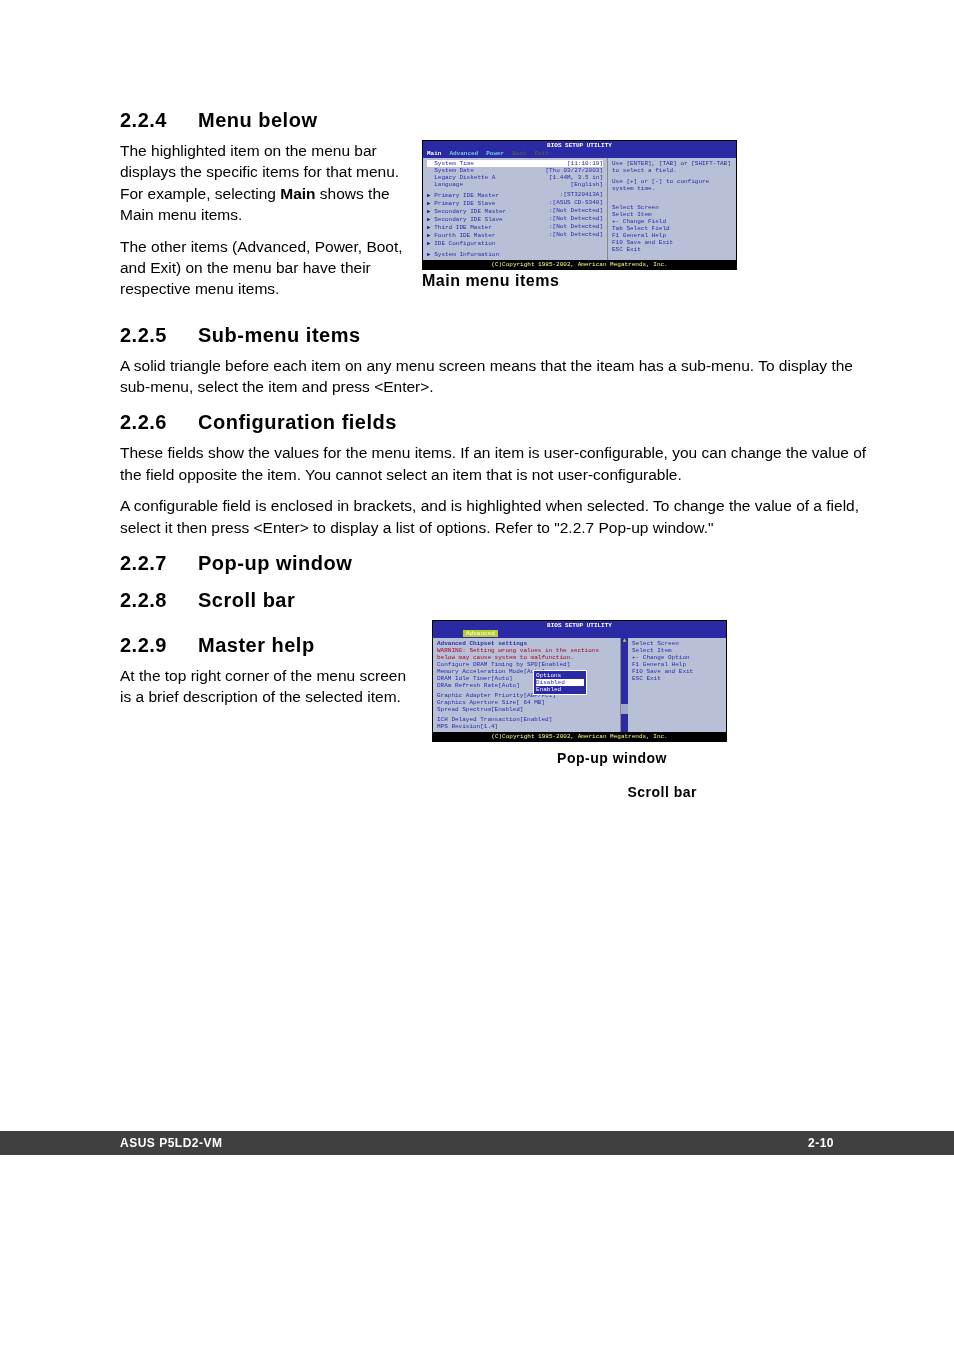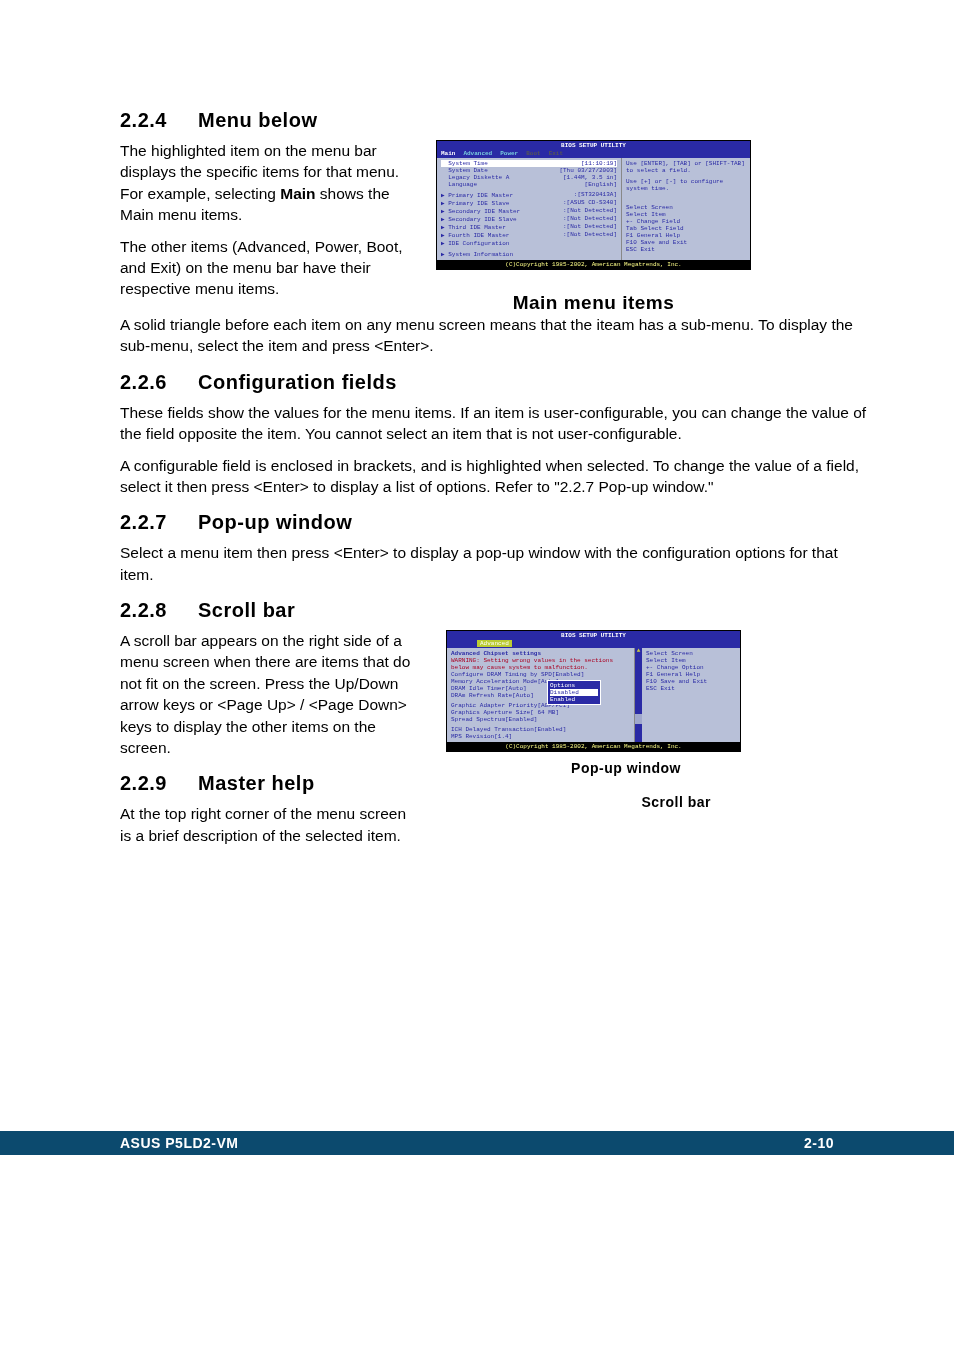--- a/index.html
+++ b/index.html
@@ -27,21 +27,21 @@
     min-width: 78px;
     display: inline-block;
   }
   .body-text {
     font-size: 15.5px;
     line-height: 1.38;
     margin: 0 0 10px 0;
   }
   .two-col {
     display: flex;
-    gap: 26px;
+    gap: 12px;
   }
   .two-col .left {
     flex: 1 1 auto;
   }
   .two-col .right {
     flex: 0 0 auto;
   }
   
   .bios {
     width: 315px;
@@ -90,24 +90,24 @@
   .bios .row.hl { background: #fff; color:#2a2aa5; }
   .bios .footer {
     background: #000;
     color: #ff8;
     text-align: center;
     padding: 1px 0;
   }
   .bios .help .keys { margin-top: 12px; }
   .caption {
     font-weight: 900;
-    text-align: center;
-    font-size: 19px;
+    text-align: left;
+    font-size: 16px;
     letter-spacing: 0.5px;
-    margin-top: 22px;
+    margin-top: 2px;
   }
   .caption-right {
     font-weight: 900;
     text-align: right;
     font-size: 14px;
     letter-spacing: 0.5px;
     margin-top: 8px;
   }
   
   .bios2 {
@@ -177,28 +177,28 @@
     text-align: center;
     padding: 1px 0;
   }
   .bios2 .warn { color: #a02; }
   .footer-bar {
     position: absolute;
     bottom: 45px;
     left: 0;
     right: 0;
     height: 24px;
-    background: #0c4a6e;
+    background: #404040;
     color: #fff;
     display: flex;
     justify-content: space-between;
     align-items: center;
     padding: 0 120px;
     font-weight: 900;
-    font-size: 14px;
+    font-size: 12px;
     letter-spacing: 0.5px;
   }
 </style>
 </head>
 <body>
 
 <div class="page">
 
   <h2 class="section-heading">
     <span class="num">2.2.4</span>
@@ -252,43 +252,45 @@
                 <div>ESC  Exit</div>
               </div>
           </div>
         </div>
         <div class="footer">(C)Copyright 1985-2002, American Megatrends, Inc.</div>
       </div>
       <div class="caption">Main menu items</div>
     </div>
   </div>
 
+  <h2 class="section-heading">
+    <span class="num">2.2.5</span>
+    <span>Sub-menu items</span>
+  </h2>
   <p class="body-text">A solid triangle before each item on any menu screen means that the iteam has a sub-menu. To display the sub-menu, select the item and press &lt;Enter&gt;.</p>
 
   <h2 class="section-heading">
     <span class="num">2.2.6</span>
     <span>Configuration fields</span>
   </h2>
   <p class="body-text">These fields show the values for the menu items. If an item is user-configurable, you can change the value of the field opposite the item. You cannot select an item that is not user-configurable.</p>
   <p class="body-text">A configurable field is enclosed in brackets, and is highlighted when selected. To change the value of a field, select it then press &lt;Enter&gt; to display a list of options. Refer to "2.2.7 Pop-up window."</p>
 
   <h2 class="section-heading">
     <span class="num">2.2.7</span>
     <span>Pop-up window</span>
   </h2>
-  <p class="body-text">Select a menu item then press &lt;Enter&gt; to display a pop-up window with the configuration options for that item.</p>
 
   <h2 class="section-heading">
     <span class="num">2.2.8</span>
     <span>Scroll bar</span>
   </h2>
 
   <div class="two-col">
     <div class="left" style="max-width:300px">
-      <p class="body-text">A scroll bar appears on the right side of a menu screen when there are items that do not fit on the screen. Press the Up/Down arrow keys or &lt;Page Up&gt; / &lt;Page Down&gt; keys to display the other items on the screen.</p>
 
       <h2 class="section-heading">
         <span class="num">2.2.9</span>
         <span>Master help</span>
       </h2>
       <p class="body-text">At the top right corner of the menu screen is a brief description of the selected item.</p>
     </div>
     <div class="right">
       <div class="bios2">
         <div class="title">BIOS SETUP UTILITY</div>

